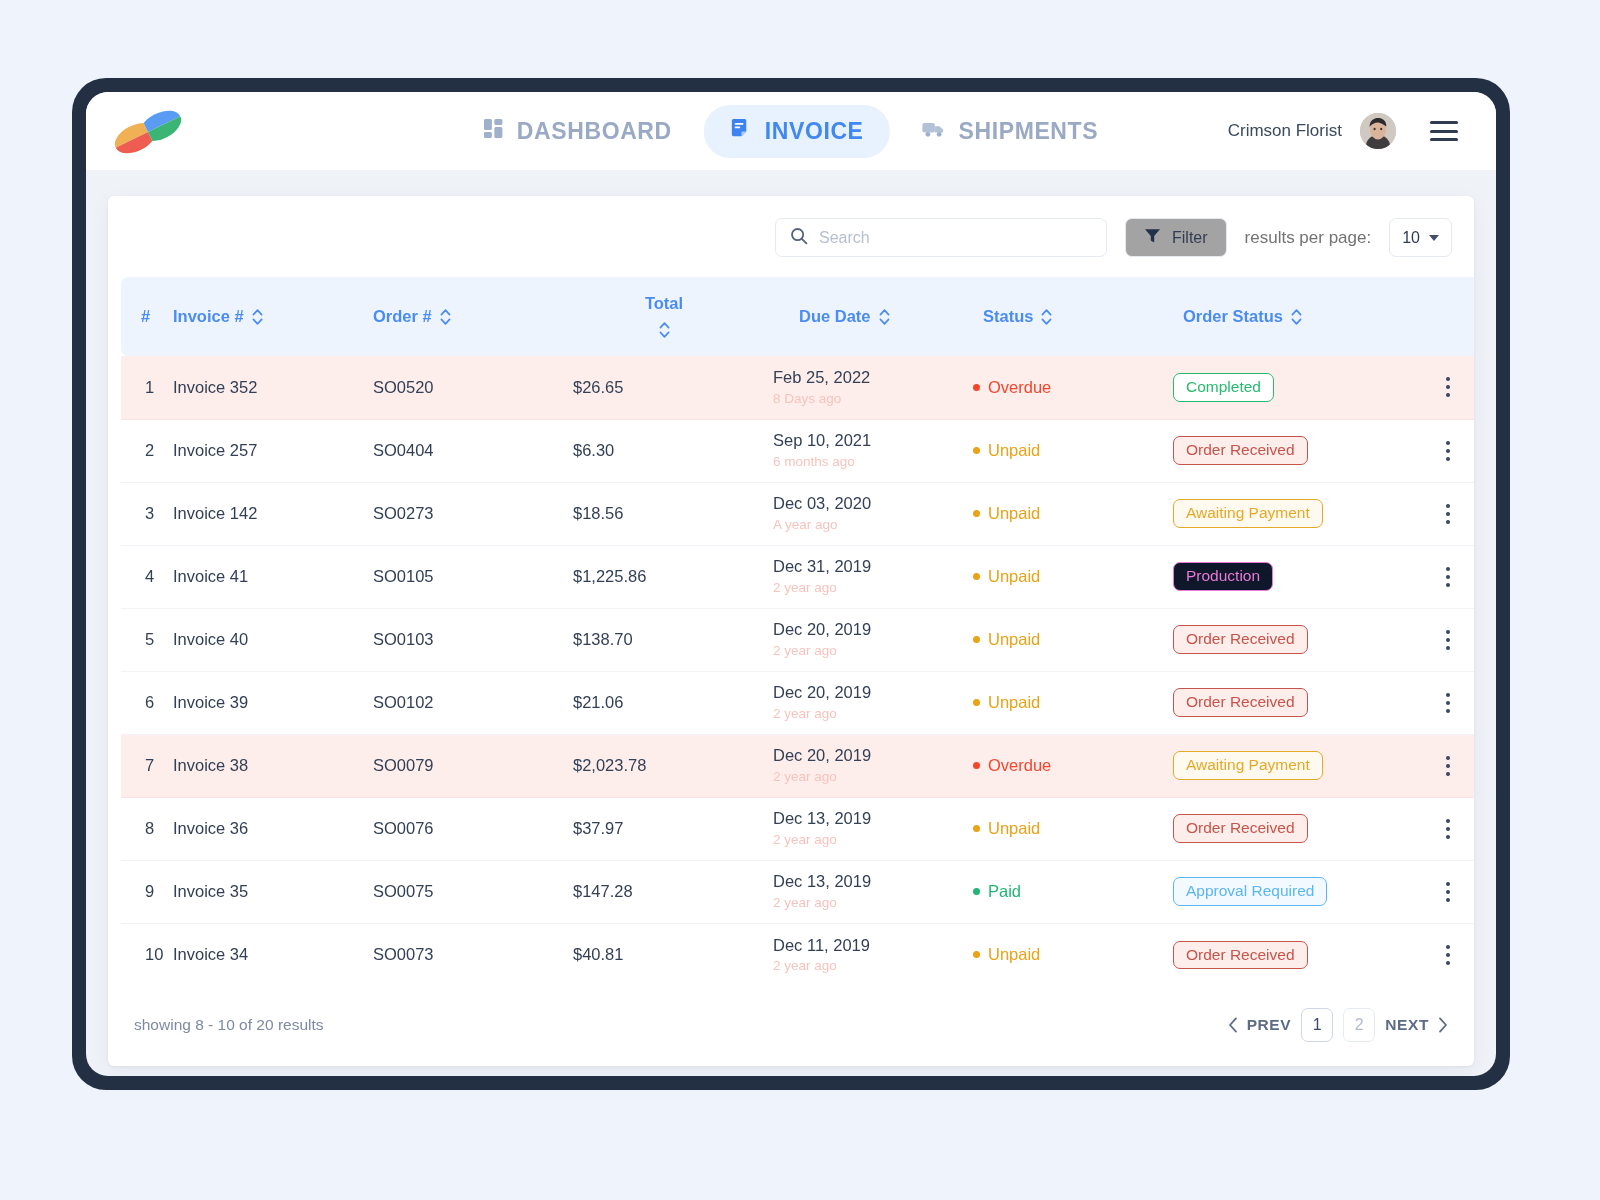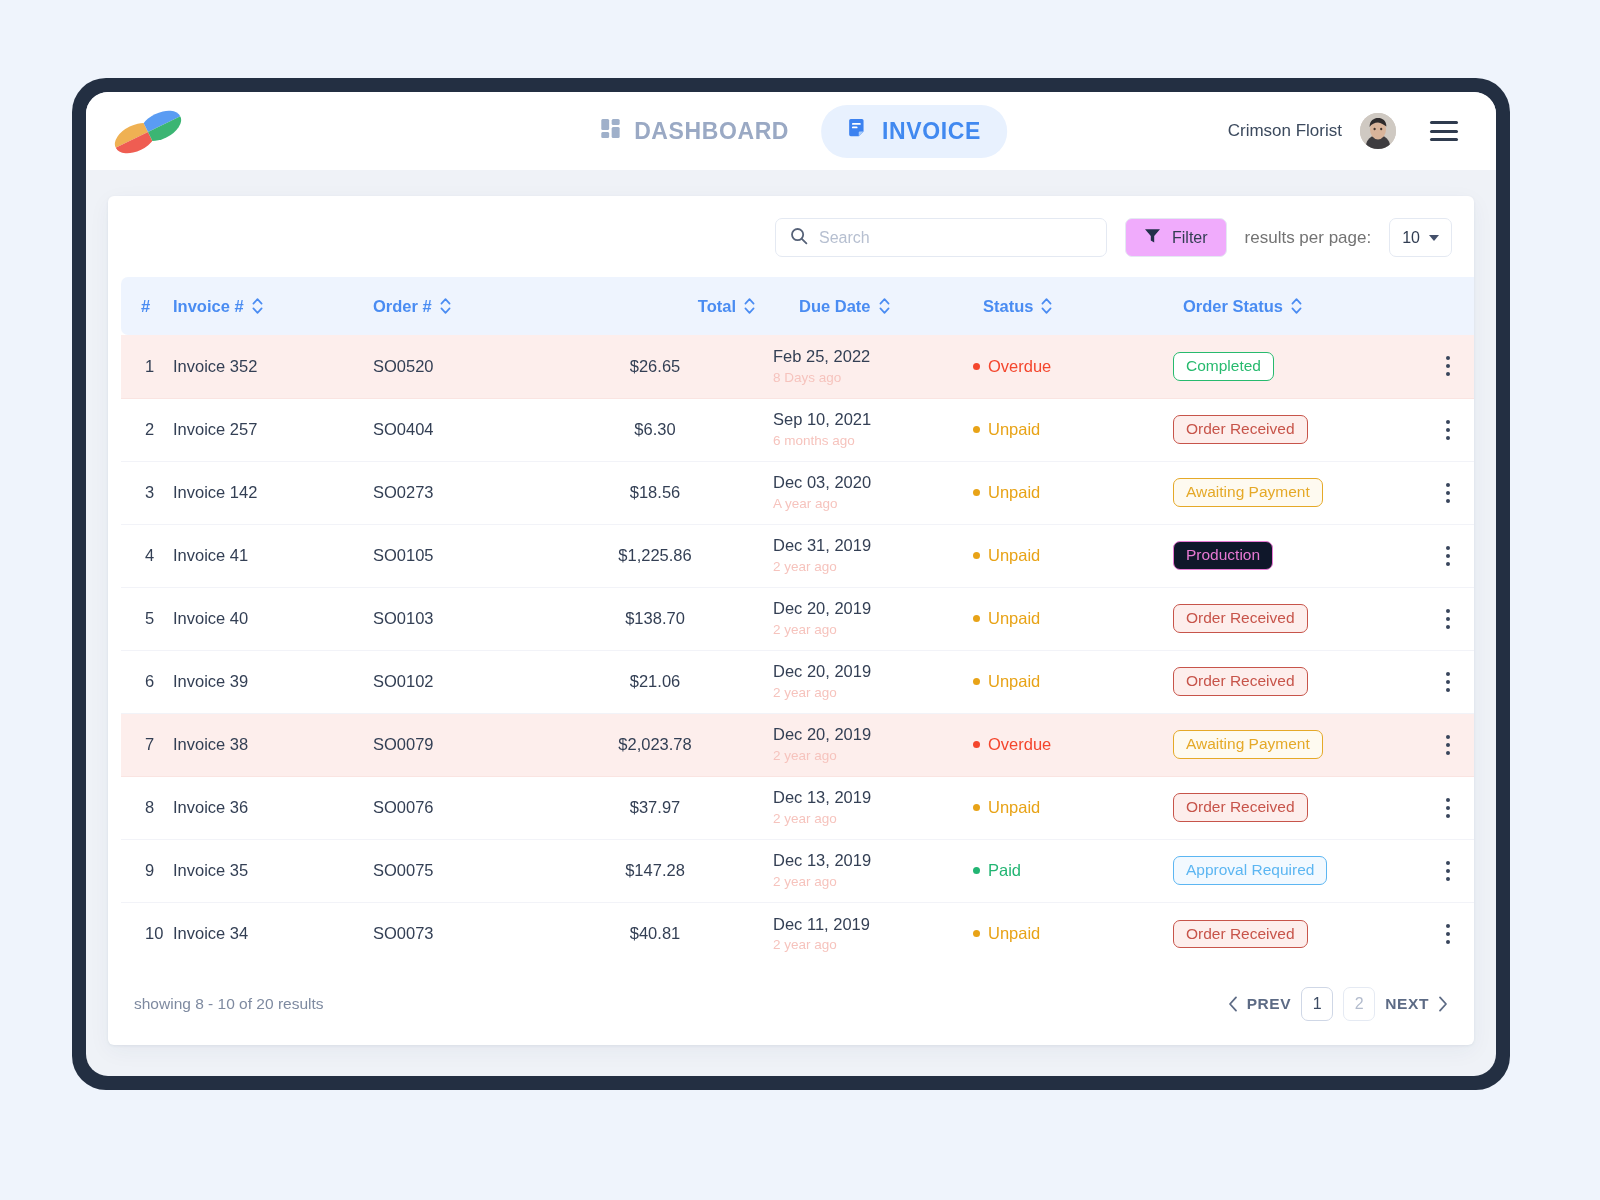--- a/index.html
+++ b/index.html
@@ -166,21 +166,21 @@
 
   .filter-btn {
     height: 39px;
     border: 1px solid #e4e9f2;
     border-radius: 7px;
     display: flex;
     align-items: center;
     gap: 11px;
     padding: 0 18px;
     cursor: pointer;
-    background: #f0abfc;
+    background: #a3a3a3;
     justify-content: flex-end;
   }
   .filter-btn .filter-label {
     font-size: 16px;
     color: #313d52;
   }
 
   .rpp-label {
     font-size: 17px;
     color: #737373;
@@ -228,21 +228,21 @@
     vertical-align: middle;
   }
   thead tr th:first-child { border-radius: 7px 0 0 7px; }
   thead tr th:last-child  { border-radius: 0 7px 7px 0; }
 
   .th-inner {
     display: flex;
     align-items: center;
     gap: 8px;
   }
-  .th-inner.right { justify-content: flex-end; }
+  .th-inner.right { justify-content: flex-end; flex-direction: column; }
   .sort-ico { flex: 0 0 auto; display: block; }
 
   
   .c-num     { width: 52px;  padding-left: 20px !important; }
   .c-invoice { width: 200px; }
   .c-order   { width: 200px; }
   .c-total   { width: 200px; }
   .c-due     { width: 200px; padding-left: 26px !important; }
   .c-status  { width: 200px; padding-left: 10px !important; }
   .c-ostatus { width: 240px; padding-left: 10px !important; }
@@ -252,21 +252,21 @@
     border-bottom: 1px solid #f2f3f8;
     font-size: 16.5px;
     color: #333f54;
     height: 63px;
     vertical-align: middle;
   }
   tbody tr.overdue-row td { background: #fdeeec; border-bottom-color: #fae4e1; }
   tbody tr:last-child td { border-bottom: none; }
 
   .td-num { color: #46526a; padding-left: 24px; }
-  .td-total { text-align: center; padding-right: 36px; }
+  .td-total { text-align: left; padding-right: 36px; }
 
   .due-main { font-size: 16.5px; color: #333f54; line-height: 1.25; }
   .due-sub  { font-size: 13.5px; color: #f6c3bd; margin-top: 3px; line-height: 1.25; }
 
   .status-cell { display: flex; align-items: center; gap: 8px; }
   .dot { width: 7px; height: 7px; border-radius: 50%; flex: 0 0 auto; }
   .status-text { font-size: 16.5px; }
 
   .badge {
     display: inline-block;
@@ -384,20 +384,31 @@
             <svg width="22" height="22" viewBox="0 0 22 22">
               <path d="M2 2.6 A1.6 1.6 0 0 1 3.6 1 H14.8 A1.6 1.6 0 0 1 16.4 2.6 V13.4 L11.6 18.2 H3.6 A1.6 1.6 0 0 1 2 16.6 Z" fill="#3c82f0"></path>
               <path d="M16.4 13.4 L11.6 18.2 V14.4 A1 1 0 0 1 12.6 13.4 Z" fill="#a9ccfa"></path>
               <rect x="4.8" y="5.1" width="8.8" height="1.7" rx="0.85" fill="#ffffff"></rect>
               <rect x="4.8" y="8.6" width="5.6" height="1.7" rx="0.85" fill="#ffffff"></rect>
             </svg>
           </span>
           <span class="nav-label">INVOICE</span>
         </div>
 
+        <div class="nav-item">
+          <span>
+            <svg width="24" height="20" viewBox="0 0 24 20">
+              <rect x="0.5" y="4" width="12.5" height="9.5" rx="2" fill="#b3c1d6"></rect>
+              <path d="M13 7.2 H17.4 L21.2 10.6 V13.5 H13 Z" fill="#b3c1d6"></path>
+              <circle cx="6" cy="15.3" r="2.4" fill="#9fb0ca"></circle>
+              <circle cx="17.3" cy="15.3" r="2.4" fill="#9fb0ca"></circle>
+            </svg>
+          </span>
+          <span class="nav-label">SHIPMENTS</span>
+        </div>
 
       </div>
 
       <div class="nav-right">
         <span class="user-name">Crimson Florist</span>
 
         <div class="avatar">
           <svg width="36" height="36" viewBox="0 0 36 36">
             <rect width="36" height="36" fill="#cfc9c2"></rect>
             <ellipse cx="18" cy="33" rx="12" ry="11" fill="#3e3c3f"></ellipse>

